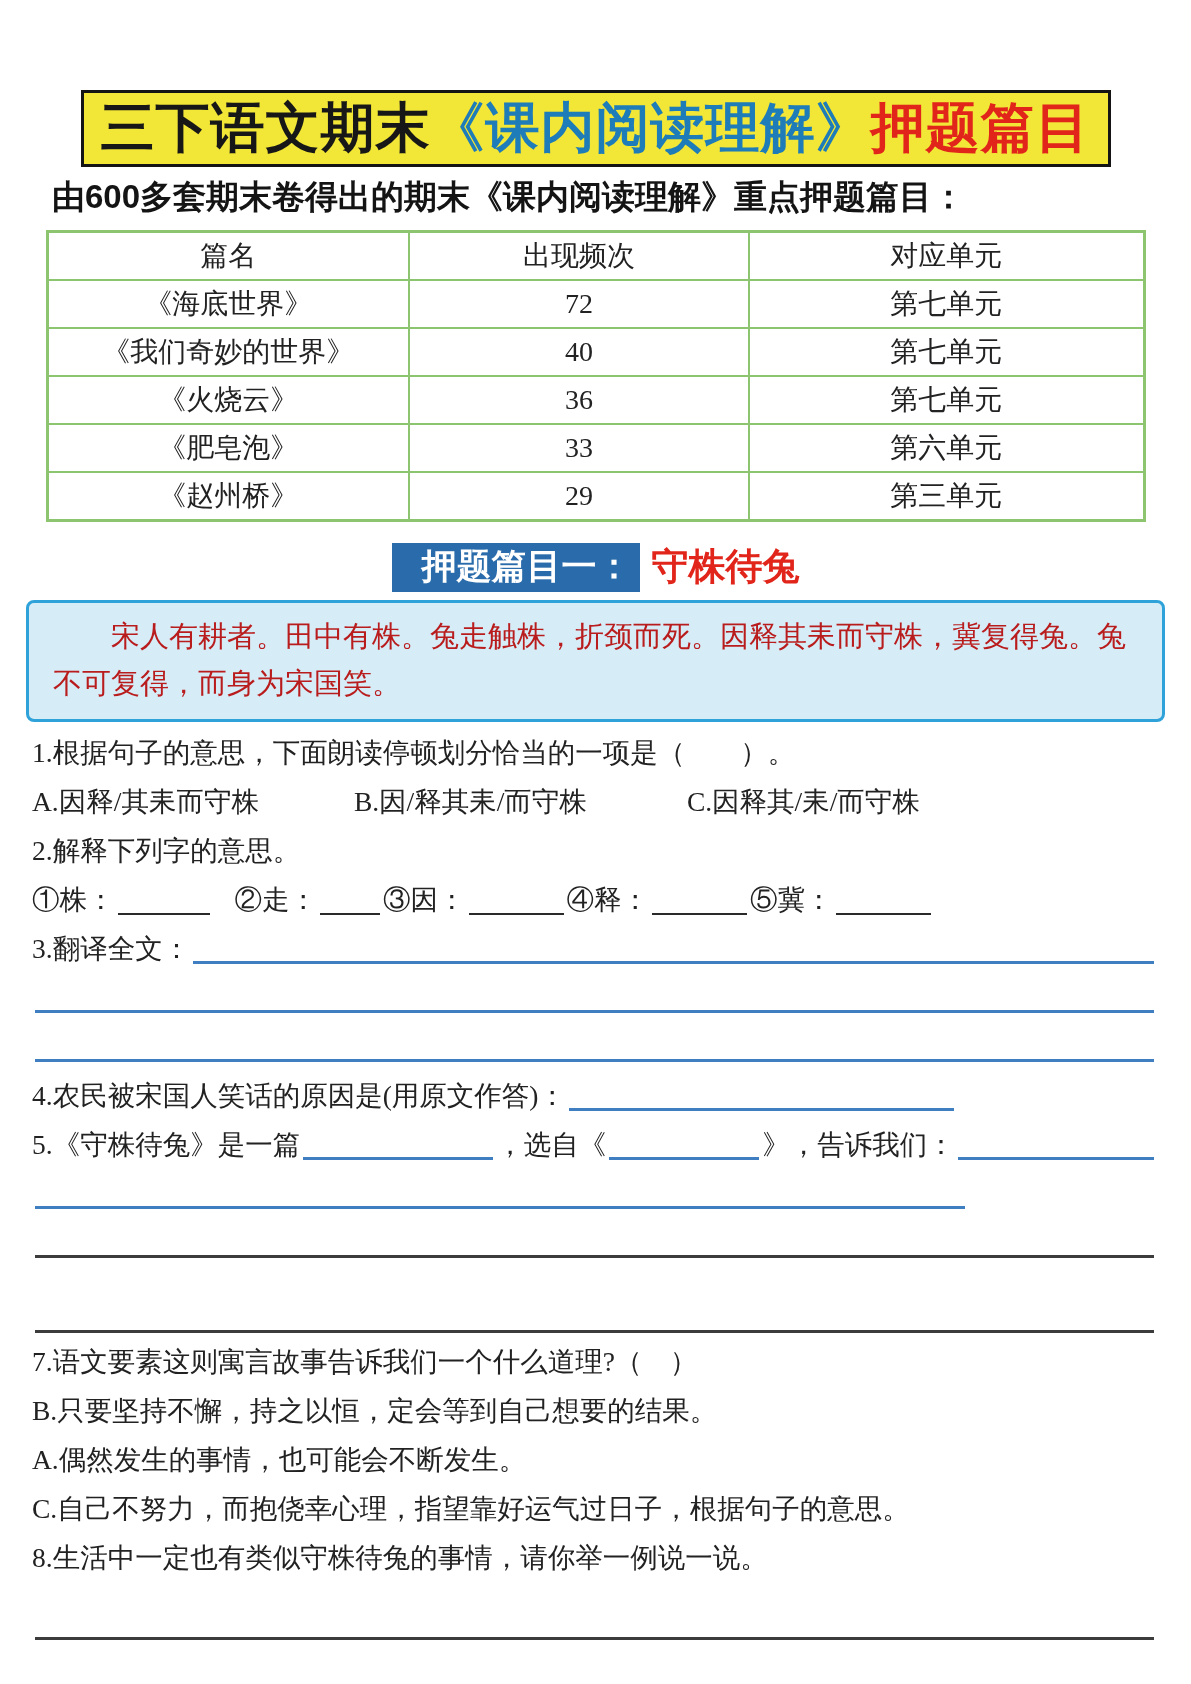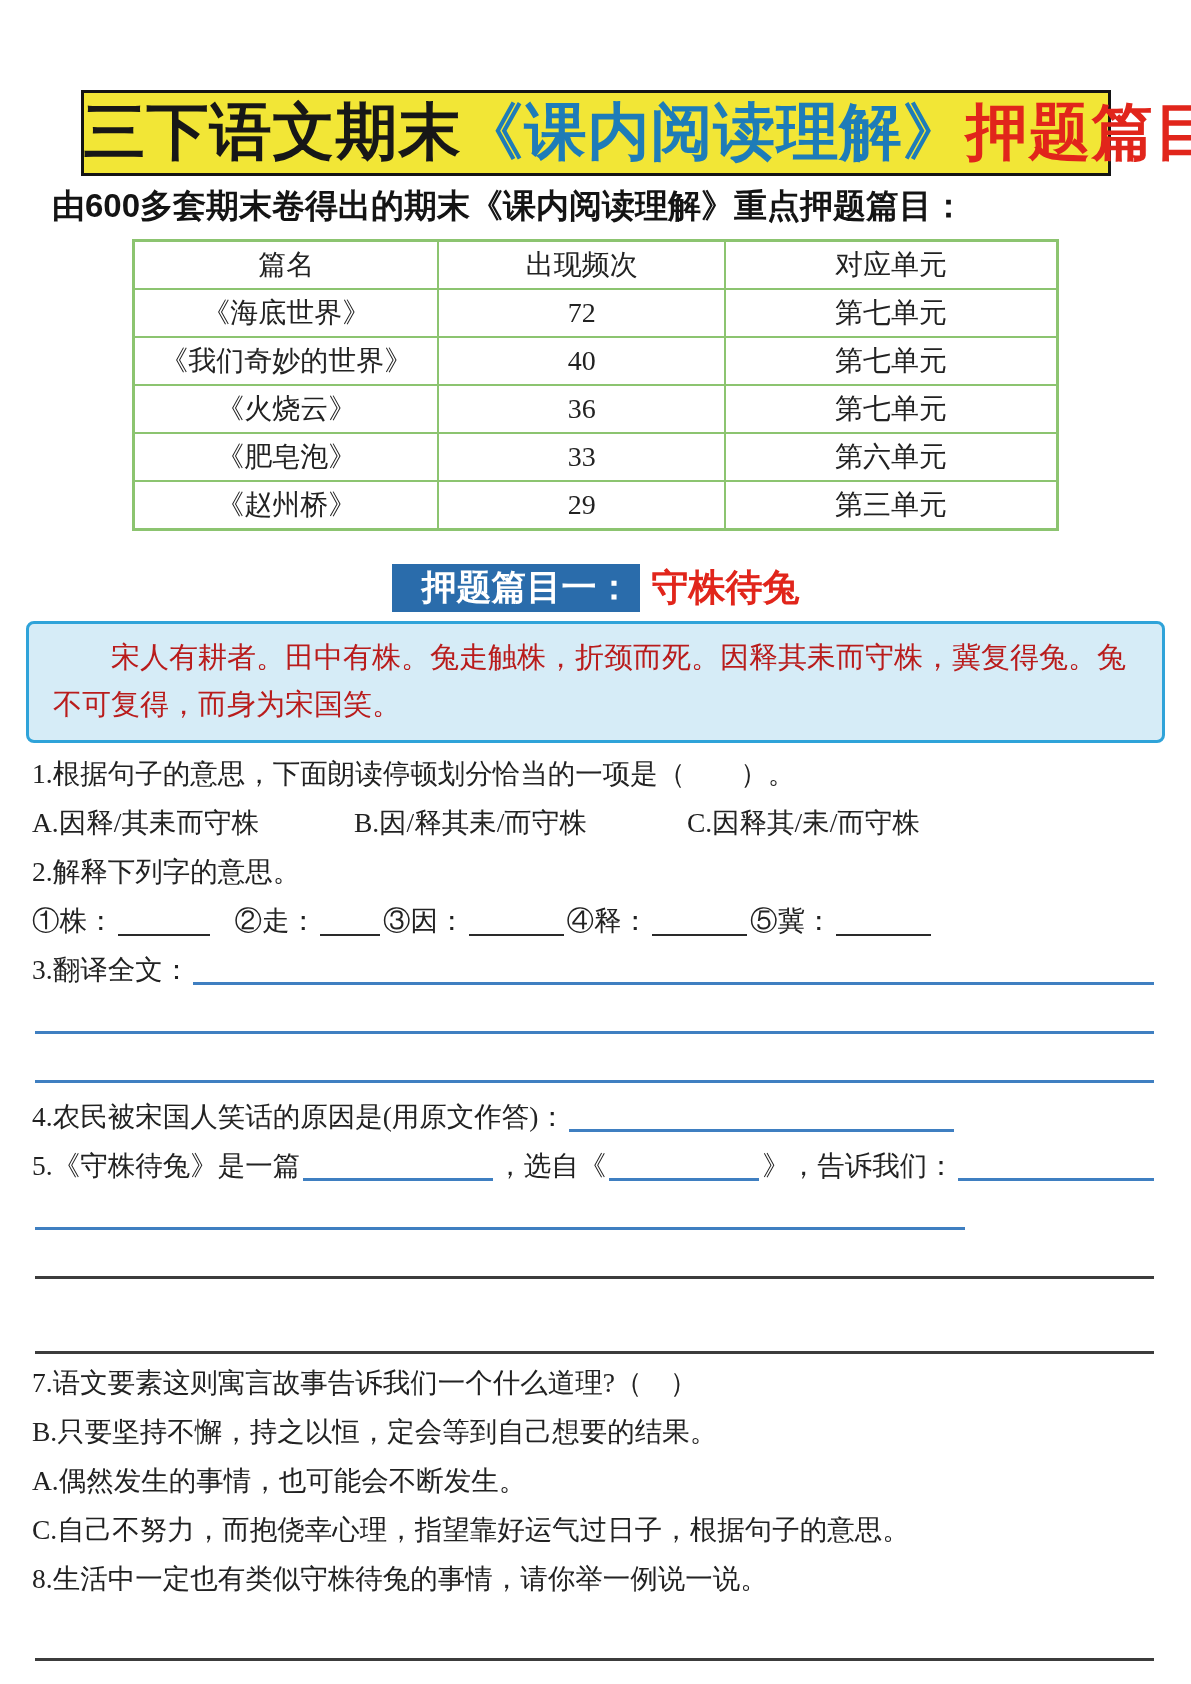--- a/index.html
+++ b/index.html
@@ -16,59 +16,59 @@
   .title-banner{
     margin:90px auto 0;
     width:1030px;
     background:var(--yellow,#f2e636);
     border:3px solid #141414;
     box-sizing:border-box;
     text-align:center;
     padding:5px 0 7px;
     font-family:"Liberation Sans","DejaVu Sans",sans-serif;
     font-weight:900;
-    font-size:62px;
+    font-size:54px;
     letter-spacing:1px;
     line-height:1.1;
     white-space:nowrap;
   }
   .title-black{color:#171717;}
   .title-blue{color:var(--blue-title,#1e7cb8);}
   .title-red{color:var(--red,#e1251b);}
   
   .subtitle{
     margin:8px 28px 10px 52px;
     font-family:"Liberation Sans","DejaVu Sans",sans-serif;
     font-weight:bold;
     font-size:33px;
     color:#141414;
     white-space:nowrap;
   }
   
   table.freq{
     margin:4px auto 0;
-    width:927px;
+    width:1100px;
     border-collapse:collapse;
     font-size:28px;
     color:#222;
   }
   table.freq th,table.freq td{
     border:2px solid var(--green,#8cc470);
     height:46px;
     text-align:center;
     font-weight:normal;
     padding:0 6px;
   }
   table.freq{border:3px solid var(--green,#8cc470);}
   
   .section-row{
     display:flex;
     justify-content:center;
     align-items:center;
-    margin-top:32px;
+    margin-top:20px;
     font-family:"Liberation Sans","DejaVu Sans",sans-serif;
     font-weight:bold;
   }
   .band{
     background:var(--band-blue,#2a6cab);
     color:#ffffff;
     font-size:35px;
     padding:3px 8px 5px 30px;
     line-height:1.15;
   }

